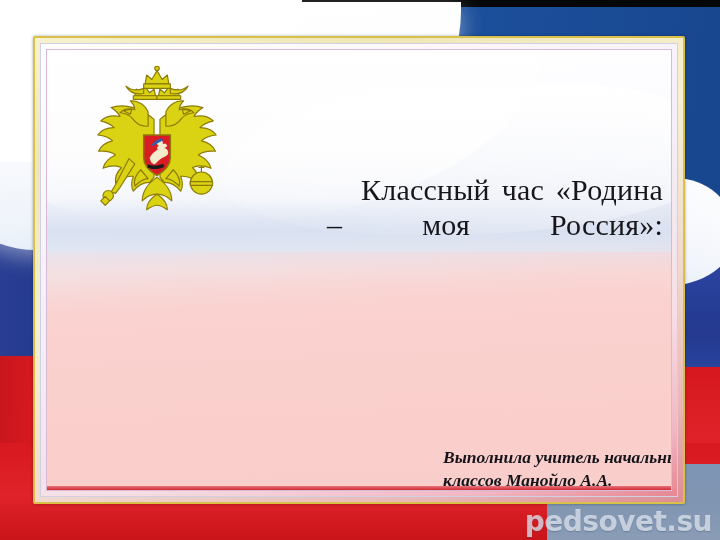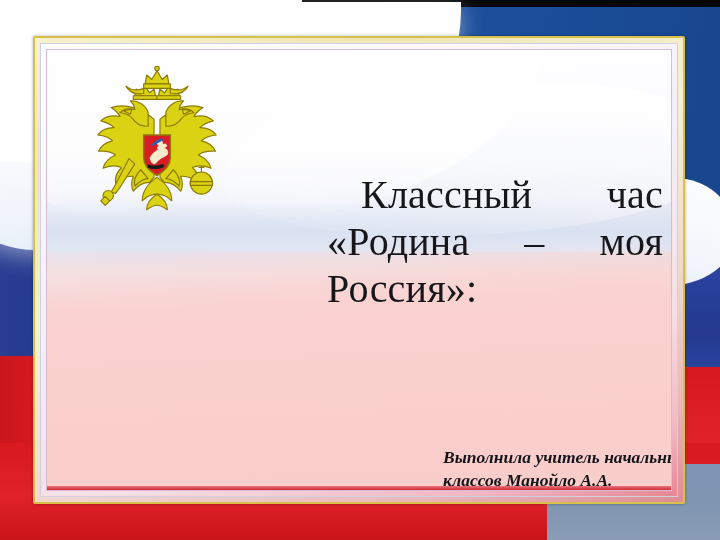--- a/index.html
+++ b/index.html
@@ -224,21 +224,21 @@
 
   
   .title {
     position: absolute;
     left: 280px;
     top: 122px;
     width: 336px;
     margin: 0;
     color: #17161a;
     font-family: "Liberation Serif", serif;
-    font-size: 40px;
+    font-size: 30px;
     line-height: 1.17;
     font-weight: 400;
     text-align: justify;
     text-indent: 34px;
     letter-spacing: 0.2px;
   }
   .title::after {
     content: "";
     display: inline-block;
     width: 100%;
@@ -373,14 +373,15 @@
         </div>
 
         <p class="title">Классный  час «Родина  –  моя Россия»:</p>
 
         <p class="author">Выполнила  учитель начальных классов Манойло А.А.</p>
 
       </div>
     </div>
   </div>
 
+  <div class="watermark">pedsovet.su</div>
 
 </div>
 
 </body></html>

